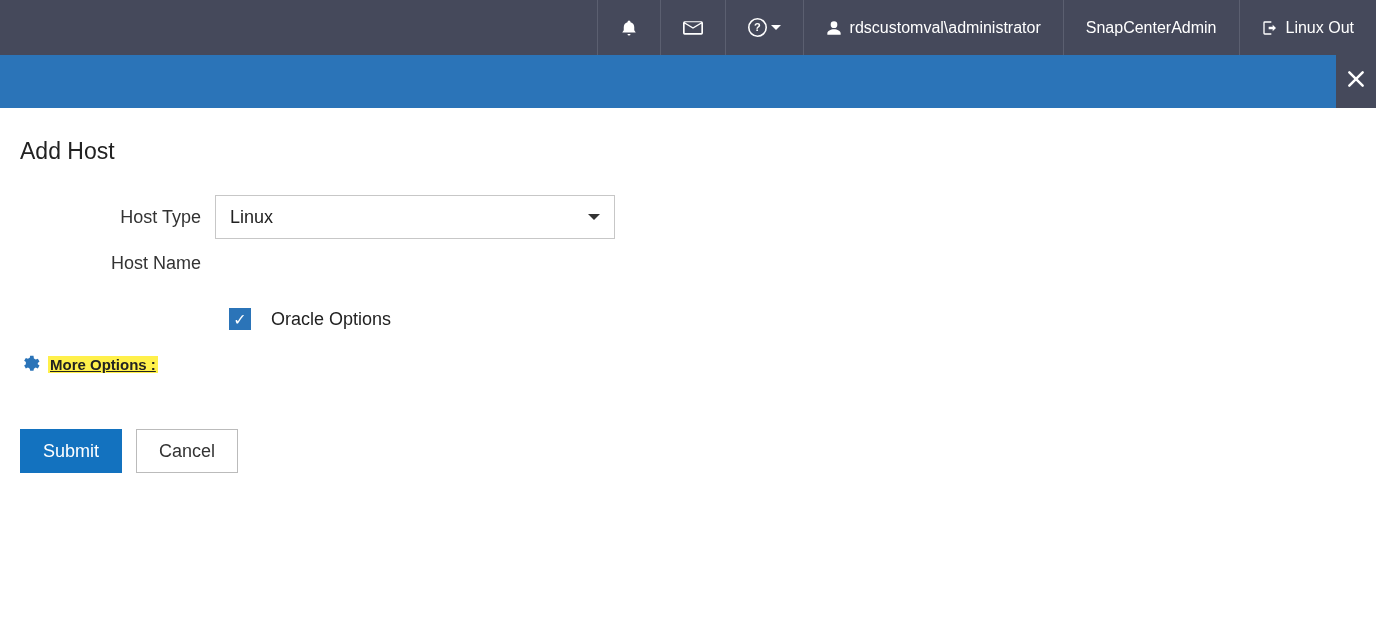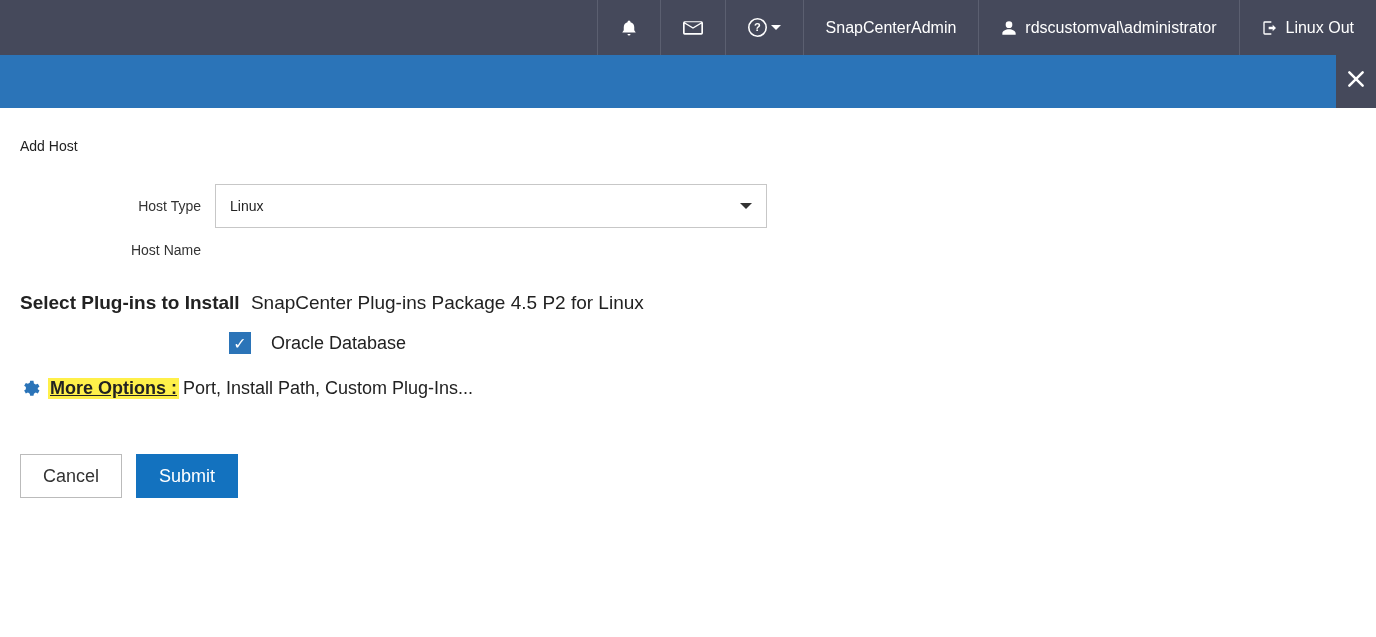--- a/index.html
+++ b/index.html
@@ -51,42 +51,42 @@
     right: 0;
     top: -5px;
     width: 40px; height: 58px;
     background: #45495b;
     display:flex; align-items:center; justify-content:center;
     cursor:pointer;
   }
 
   
   .content { padding: 30px 20px 0 20px; }
-  .page-title { font-size: 14px; font-weight: 400; margin-bottom: 30px; color:#222;}
+  .page-title { font-size: 23px; font-weight: 400; margin-bottom: 30px; color:#222;}
 
   .form-row {
     display:flex;
     align-items:center;
     margin-bottom: 14px;
   }
   .form-label {
     width: 195px;
     text-align: right;
     padding-right: 14px;
-    font-size: 14px;
+    font-size: 18px;
     color:#333;
   }
   .select-box, .text-box {
-    width: 552px;
+    width: 400px;
     height: 44px;
     border: 1px solid #c7c7c7;
     display:flex;
     align-items:center;
     padding: 0 14px;
-    font-size: 14px;
+    font-size: 18px;
     background:#fff;
     justify-content: space-between;
   }
   .select-caret {
     width:0;height:0;
     border-left:6px solid transparent;
     border-right:6px solid transparent;
     border-top:6px solid #333;
   }
   .row-extra { display:flex; align-items:center; margin-left:18px; gap:18px;}
@@ -112,21 +112,21 @@
     display:inline-flex;align-items:center;justify-content:center;
     margin-right:20px;
   }
   .checkbox.checked { background:#2b74b8; }
   .checkbox.unchecked { border-color:#bbb; }
   .checkmark { color:#fff; font-size:16px; }
 
   .more-options-row {
     display:flex;align-items:center;
     margin-top:24px;
-    font-size:18px;
+    font-size:15px;
   }
   .gear { color:#2b74b8; margin-right:8px; display:inline-flex;}
   .more-options-link {
     text-decoration: underline;
     background: #fff04a;
     padding: 0 2px;
     font-weight:600;
     cursor:pointer;
   }
   .more-options-suffix { margin-left:4px; }
@@ -157,27 +157,27 @@
       </svg>
   </div>
   <div class="topbar-item">
     <svg width="19" height="19" viewBox="0 0 24 24">
         <circle cx="12" cy="12" r="11" fill="none" stroke="#fff" stroke-width="2"></circle>
         <text x="12" y="17" text-anchor="middle" font-size="14" fill="#fff" font-family="Arial" font-weight="bold">?</text>
       </svg>
     <span class="caret-down"></span>
   </div>
   <div class="topbar-item">
-    <span>SnapCenterAdmin</span>
-  </div>
-  <div class="topbar-item">
     <svg width="16" height="18" viewBox="0 0 24 24" style="margin-right:8px">
         <path d="M12 12a5 5 0 1 0-5-5 5 5 0 0 0 5 5zm0 2c-5 0-10 2.5-10 6v2h20v-2c0-3.5-5-6-10-6z"></path>
       </svg>
     <span>rdscustomval\administrator</span>
+  </div>
+  <div class="topbar-item">
+    <span>SnapCenterAdmin</span>
   </div>
   <div class="topbar-item">
     <svg width="16" height="18" viewBox="0 0 24 24" style="margin-right:8px">
         <path d="M14 2H4a2 2 0 0 0-2 2v16a2 2 0 0 0 2 2h10v-2H4V4h10V2zm7 10-5-5v3h-6v4h6v3l5-5z"></path>
       </svg>
     <span>Linux Out</span>
   </div>
 </div>
 
 <div class="subbar">
@@ -198,41 +198,36 @@
       <span class="select-caret"></span>
     </div>
   </div>
 
   <div class="form-row">
     <div class="form-label">Host Name</div>
   </div>
 
 
   <div class="plugin-section">
-    <div class="plugin-header">
-      <span class="bold">Select Plug-ins to Install</span>
-      <span style="margin-left:6px">SnapCenter Plug-ins Package 4.5 P2 for Linux</span>
-    </div>
 
     <div class="plugin-row">
       <span class="checkbox checked">
         <span class="checkmark">✓</span>
       </span>
-      <span>Oracle Database</span>
+      <span>Oracle Options</span>
     </div>
 
   </div>
 
   <div class="more-options-row">
     <span class="gear">
       <svg width="20" height="20" viewBox="0 0 24 24">
           <path fill="#2b74b8" d="M12 8a4 4 0 1 0 4 4 4 4 0 0 0-4-4zm9.4 4a7.5 7.5 0 0 0-.1-1.3l2.1-1.6-2-3.4-2.5 1a7.6 7.6 0 0 0-2.2-1.3L16.2 2h-4l-.5 2.4a7.6 7.6 0 0 0-2.2 1.3l-2.5-1-2 3.4 2.1 1.6a7.5 7.5 0 0 0 0 2.6l-2.1 1.6 2 3.4 2.5-1a7.6 7.6 0 0 0 2.2 1.3l.5 2.4h4l.5-2.4a7.6 7.6 0 0 0 2.2-1.3l2.5 1 2-3.4-2.1-1.6a7.5 7.5 0 0 0 .1-1.3z"></path>
         </svg>
     </span>
     <span class="more-options-link">More Options :</span>
-    <span class="more-options-suffix">Port, Install Path, Custom Plug-Ins...</span>
   </div>
 
   <div class="buttons">
+    <div class="btn btn-primary">Submit</div>
     <div class="btn btn-secondary">Cancel</div>
-    <div class="btn btn-primary">Submit</div>
   </div>
 </div>
 
 </body></html>

